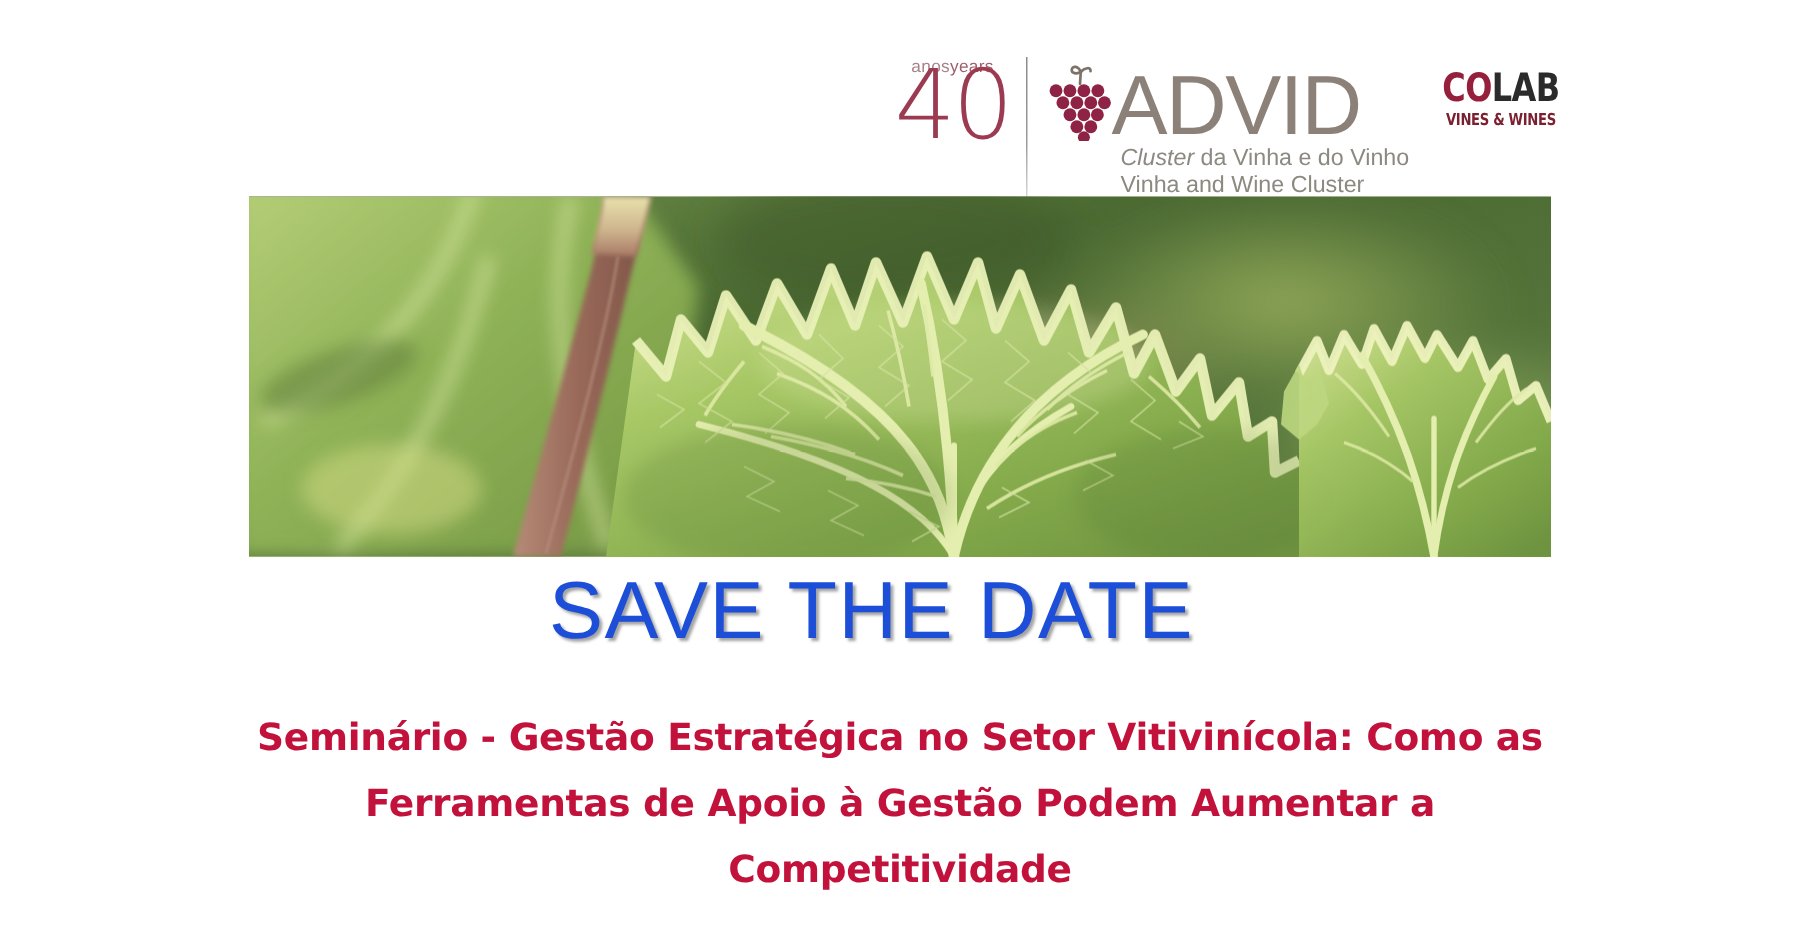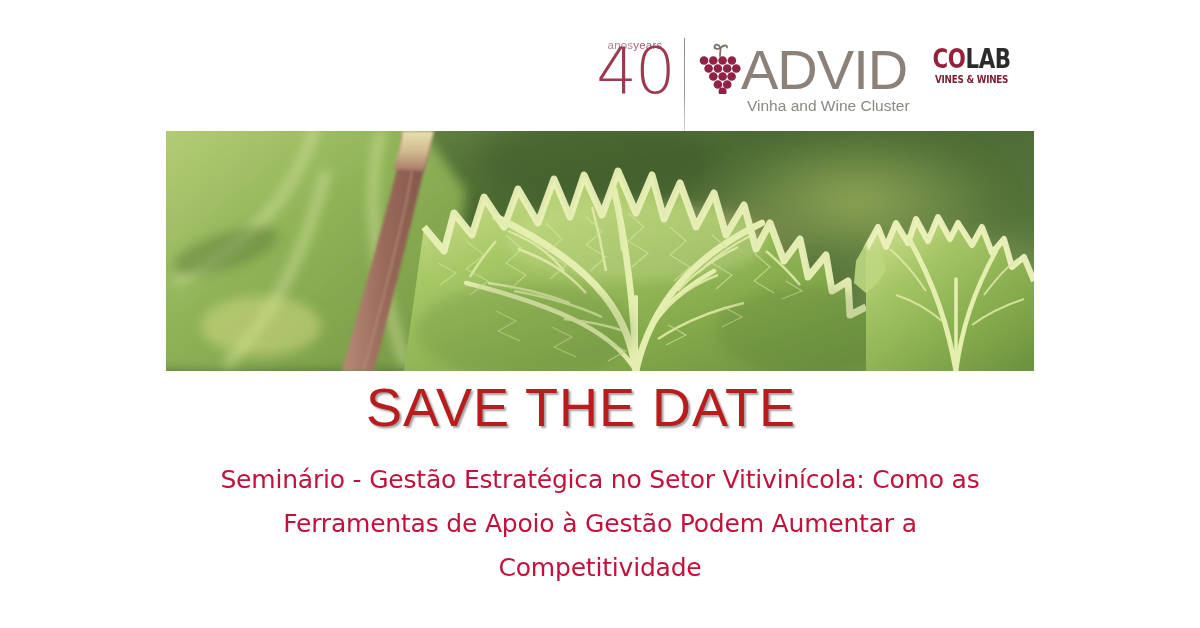--- a/index.html
+++ b/index.html
@@ -165,35 +165,35 @@
     position: absolute;
     left: 0;
     top: 378px;
     width: 1162px;
     text-align: center;
     font-family: "Liberation Sans", sans-serif;
     font-size: 54px;
     line-height: 58px;
     font-weight: 400;
     letter-spacing: 1px;
-    color: #b91c1c;
+    color: #1d4ed8;
     text-shadow: 2px 2px 2px rgba(90,90,90,0.55);
   }
 
   
   .seminar-title {
     position: absolute;
     left: 140px;
-    top: 458px;
+    top: 470px;
     width: 920px;
     text-align: center;
     font-family: "DejaVu Sans", sans-serif;
     font-size: 25px;
     line-height: 44px;
-    font-weight: 400;
+    font-weight: 700;
     color: #c2123c;
     letter-spacing: -0.2px;
   }
   .seminar-title .ln { display: block; }
 </style>
 </head>
 <body>
 
 <div class="page">
 
@@ -234,20 +234,21 @@
                 <circle cx="20.9" cy="46.5" r="4.3"></circle>
                 <circle cx="30.2" cy="46.5" r="4.3"></circle>
 
                 <circle cx="25.6" cy="53.5" r="4.0"></circle>
               </g>
             </svg>
           </div>
           <div class="advid-word">ADVID</div>
         </div>
         <div class="advid-tagline">
+          <div><span class="it">Cluster</span><span> da Vinha e do Vinho</span></div>
           <div>Vinha and Wine Cluster</div>
         </div>
       </div>
 
       <div class="colab-block">
         <div class="colab-word"><span class="co">CO</span><span class="lab">LAB</span></div>
         <div class="colab-sub">VINES &amp; WINES</div>
       </div>
 
     </div>

